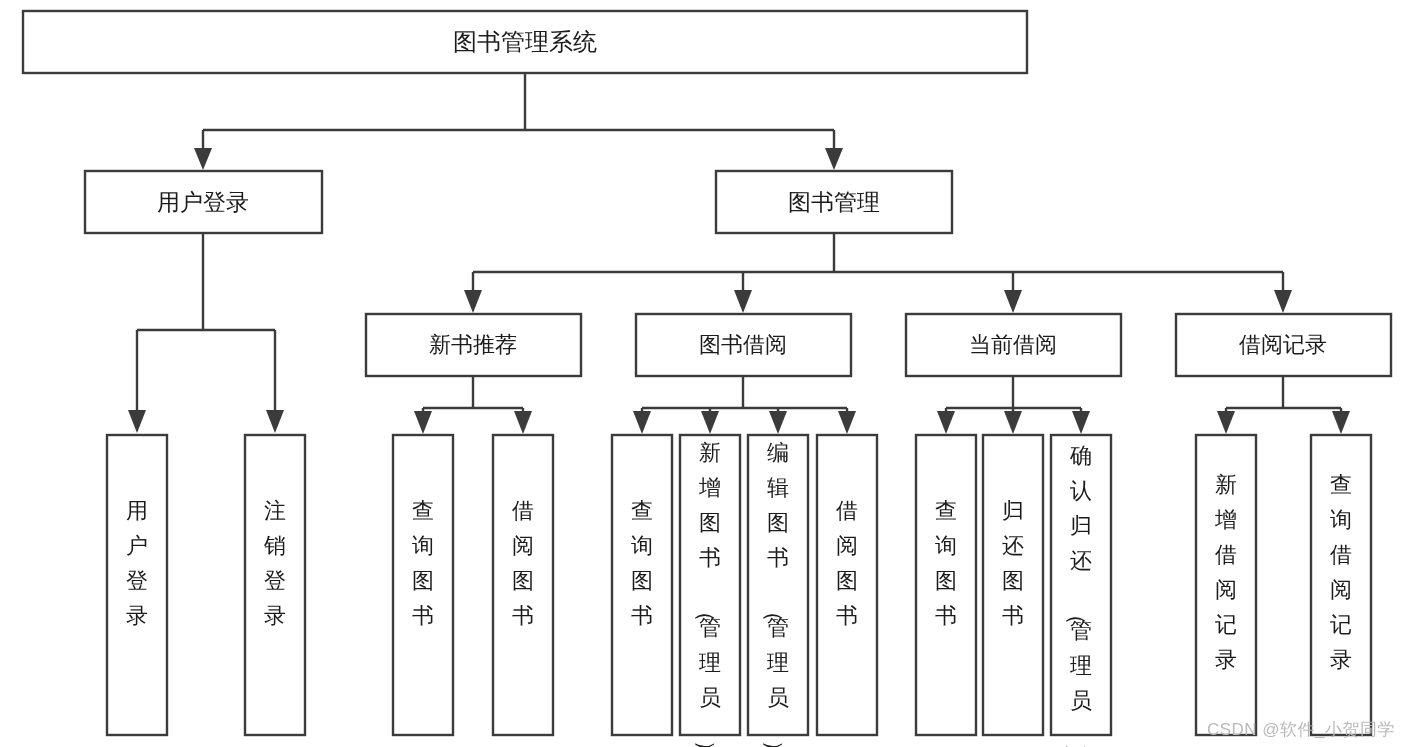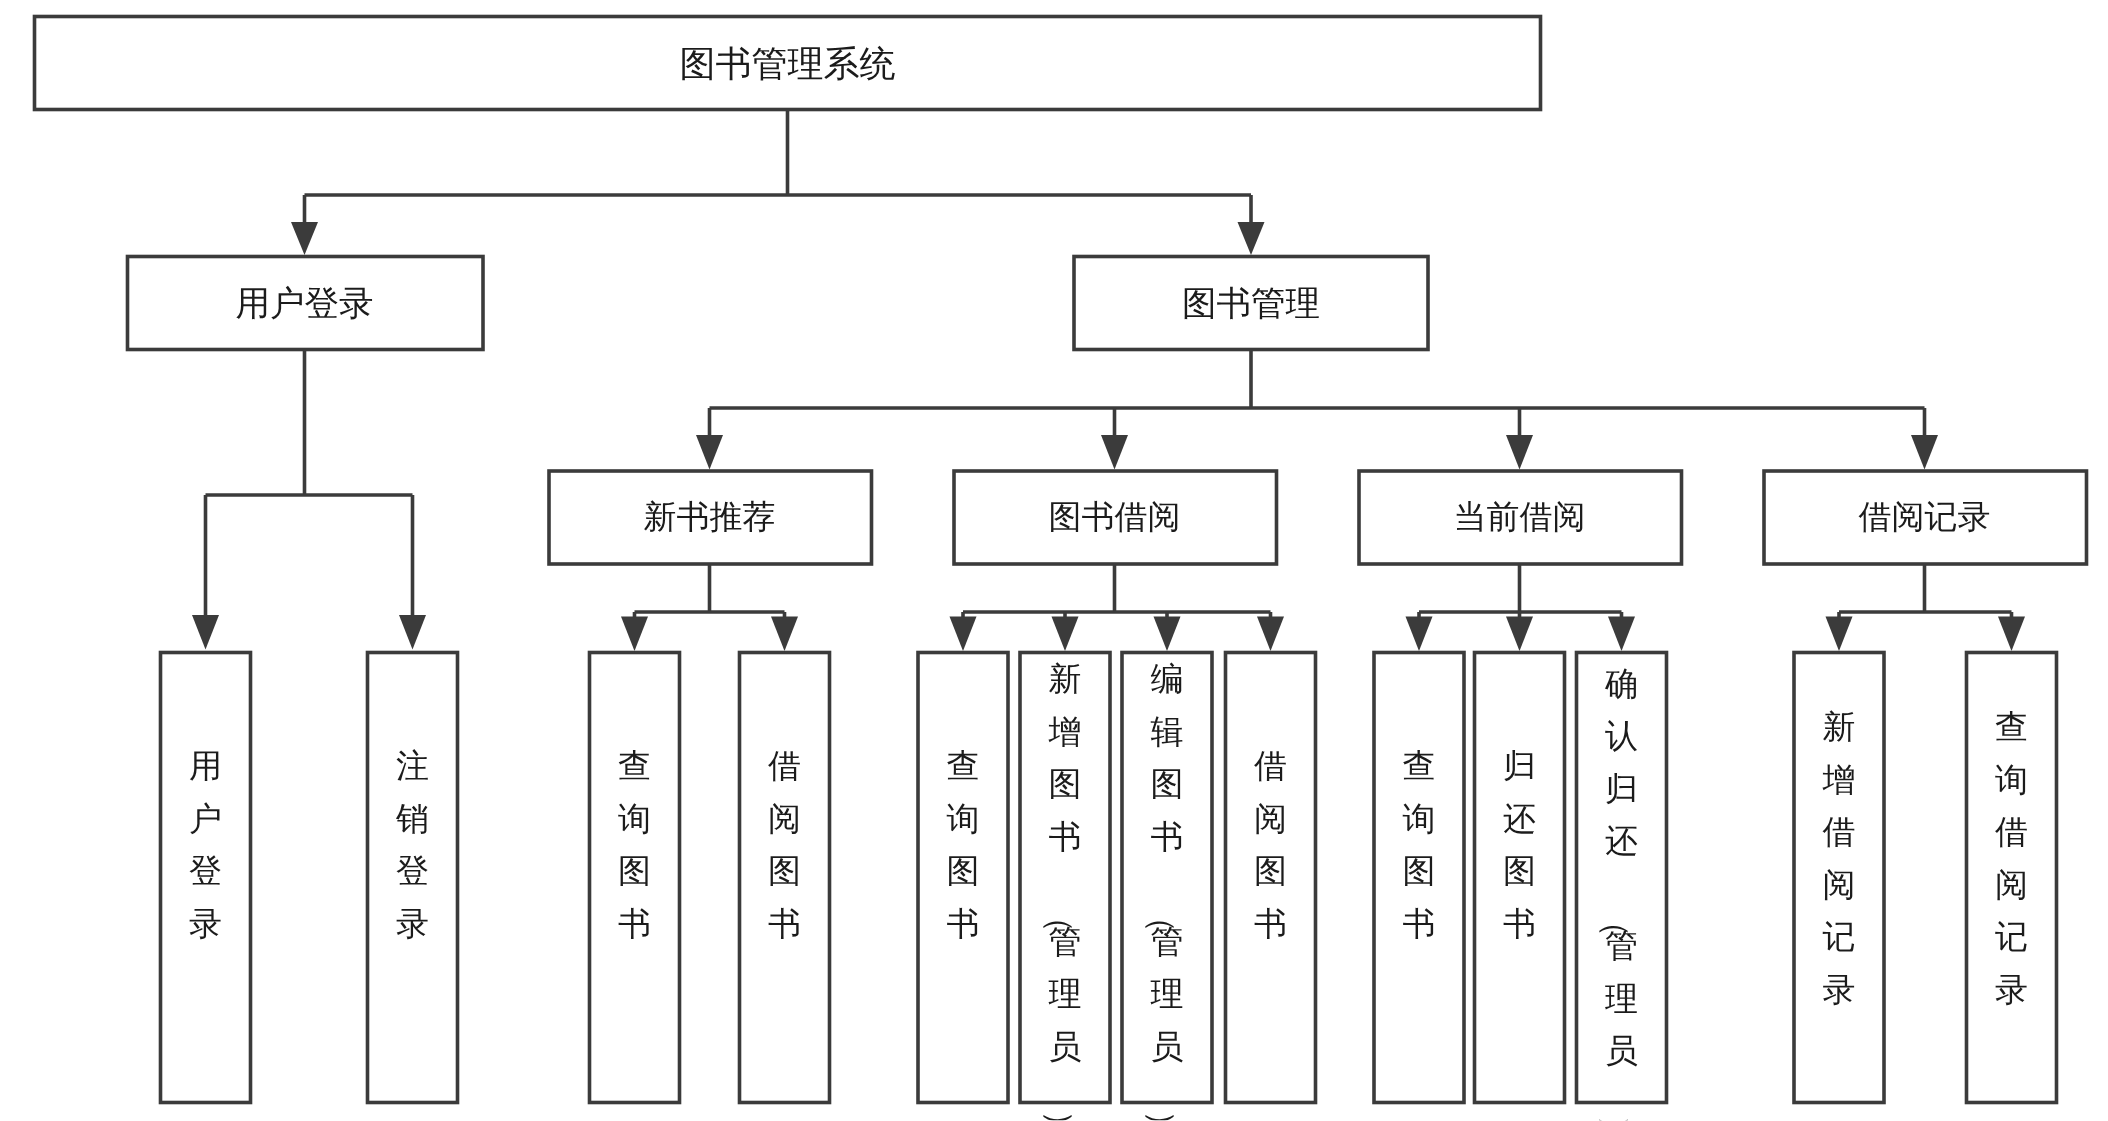--- a/index.html
+++ b/index.html
@@ -231,13 +231,14 @@
       <rect class="node-box" x="1192" y="435" width="60" height="300"></rect>
       <text class="vlabel" x="1222" y="492"><tspan x="1222" y="492">新</tspan><tspan x="1222" y="527">增</tspan><tspan x="1222" y="562">借</tspan><tspan x="1222" y="597">阅</tspan><tspan x="1222" y="632">记</tspan><tspan x="1222" y="667">录</tspan></text>
     </g>
     <g>
       <rect class="node-box" x="1307" y="435" width="60" height="300"></rect>
       <text class="vlabel" x="1337" y="492"><tspan x="1337" y="492">查</tspan><tspan x="1337" y="527">询</tspan><tspan x="1337" y="562">借</tspan><tspan x="1337" y="597">阅</tspan><tspan x="1337" y="632">记</tspan><tspan x="1337" y="667">录</tspan></text>
     </g>
 
   </svg>
 
+  <div class="watermark">CSDN @软件_小贺同学</div>
 </div>
 
 </body></html>

